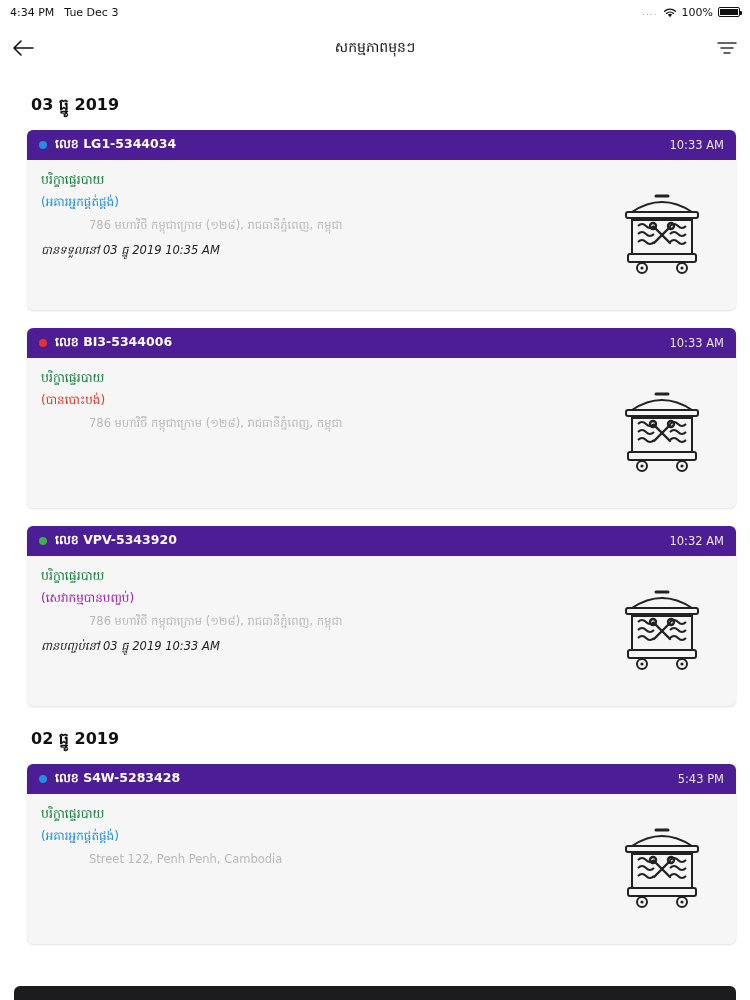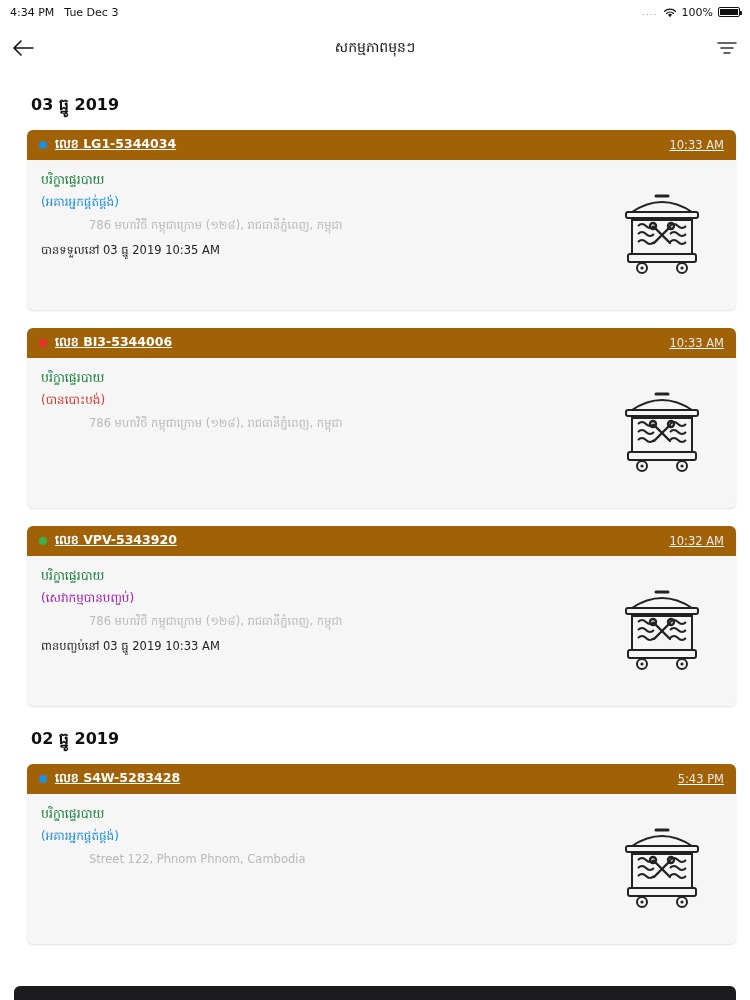--- a/index.html
+++ b/index.html
@@ -86,28 +86,27 @@
   }
 
   .card {
     background: #f6f6f6;
     border-radius: 6px;
     overflow: hidden;
     margin-bottom: 18px;
     box-shadow: 0 1px 2px rgba(0,0,0,0.12);
   }
   .card-head {
-    background: #a16207;
+    background: #4c1d95;
     color: #ffffff;
     height: 30px;
     display: flex;
     align-items: center;
     padding: 0 12px;
     font-size: 12.5px;
-    text-decoration: underline;
   }
   .dot {
     width: 8px; height: 8px;
     border-radius: 50%;
     margin-right: 8px;
     flex: 0 0 auto;
   }
   .card-id { font-weight: bold; }
   .card-time { margin-left: auto; font-size: 11.5px; color: #e9e9e9; }
 
@@ -128,20 +127,21 @@
   }
   .line-address {
     font-size: 11.5px;
     color: #b9b9b9;
     margin-bottom: 8px;
     margin-left: 48px;
   }
   .line-meta {
     font-size: 11.5px;
     color: #222;
+    font-style: italic;
   }
 
   .card-illus {
     flex: 0 0 120px;
     display: flex;
     align-items: center;
     justify-content: center;
   }
 
   .bottom-sliver {
@@ -328,21 +328,21 @@
   <div class="card">
     <div class="card-head">
       <span class="dot" style="background:#1e8fe1"></span>
       <span class="card-id">លេខ S4W-5283428</span>
       <span class="card-time">5:43 PM</span>
     </div>
     <div class="card-body">
       <div class="card-texts">
         <div class="line-title">បរិក្ខាផ្ទេរបាយ</div>
         <div class="line-status" style="color:#1e8fe1">(អគារអ្នកផ្គត់ផ្គង់)</div>
-        <div class="line-address">Street 122, Phnom Phnom, Cambodia</div>
+        <div class="line-address">Street 122, Penh Penh, Cambodia</div>
       </div>
       <div class="card-illus">
         <svg width="96" height="86" viewBox="0 0 96 86">
           <path d="M18 22 Q48 2 78 22" stroke="#222" stroke-width="2" fill="none"></path>
           <line x1="42" y1="6" x2="54" y2="6" stroke="#222" stroke-width="3" stroke-linecap="round"></line>
           <rect x="12" y="22" width="72" height="6" rx="2" stroke="#222" stroke-width="2" fill="none"></rect>
           <rect x="18" y="30" width="60" height="34" stroke="#222" stroke-width="2" fill="none"></rect>
           <g stroke="#222" stroke-width="2" fill="none">
             <path d="M24 36 q4 -4 8 0 q4 4 8 0"></path>
             <path d="M24 44 q4 -4 8 0 q4 4 8 0"></path>

